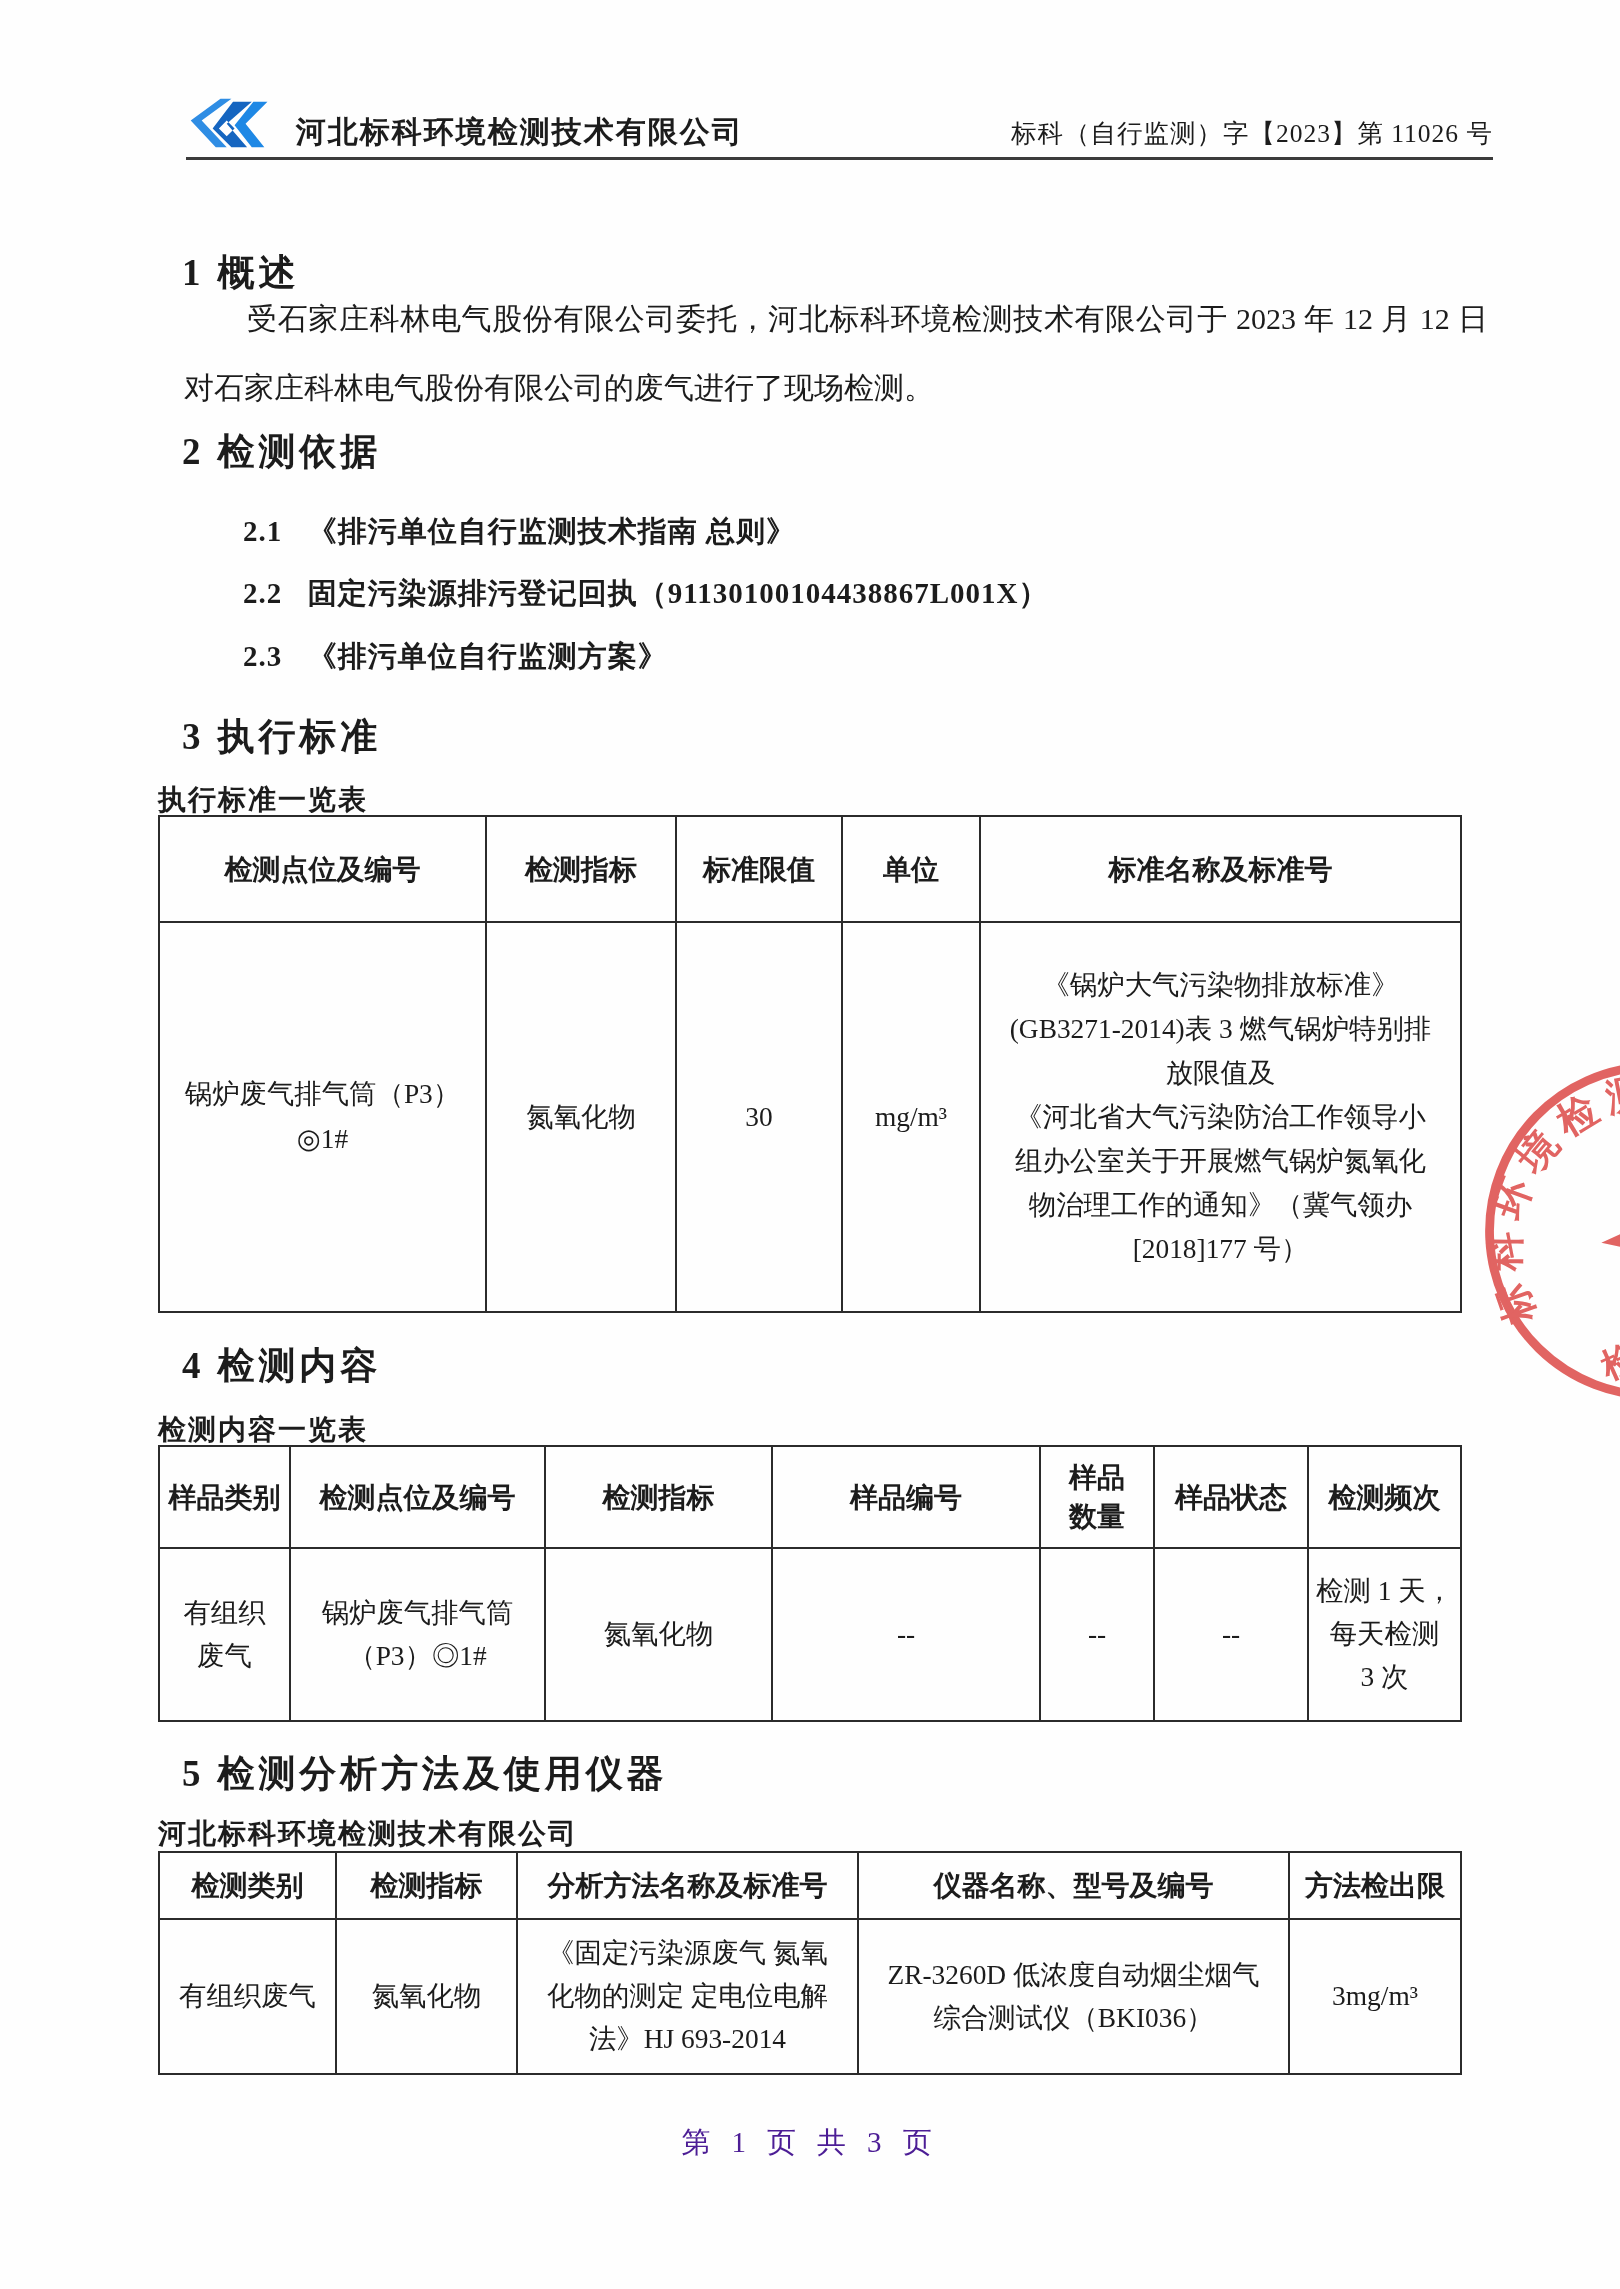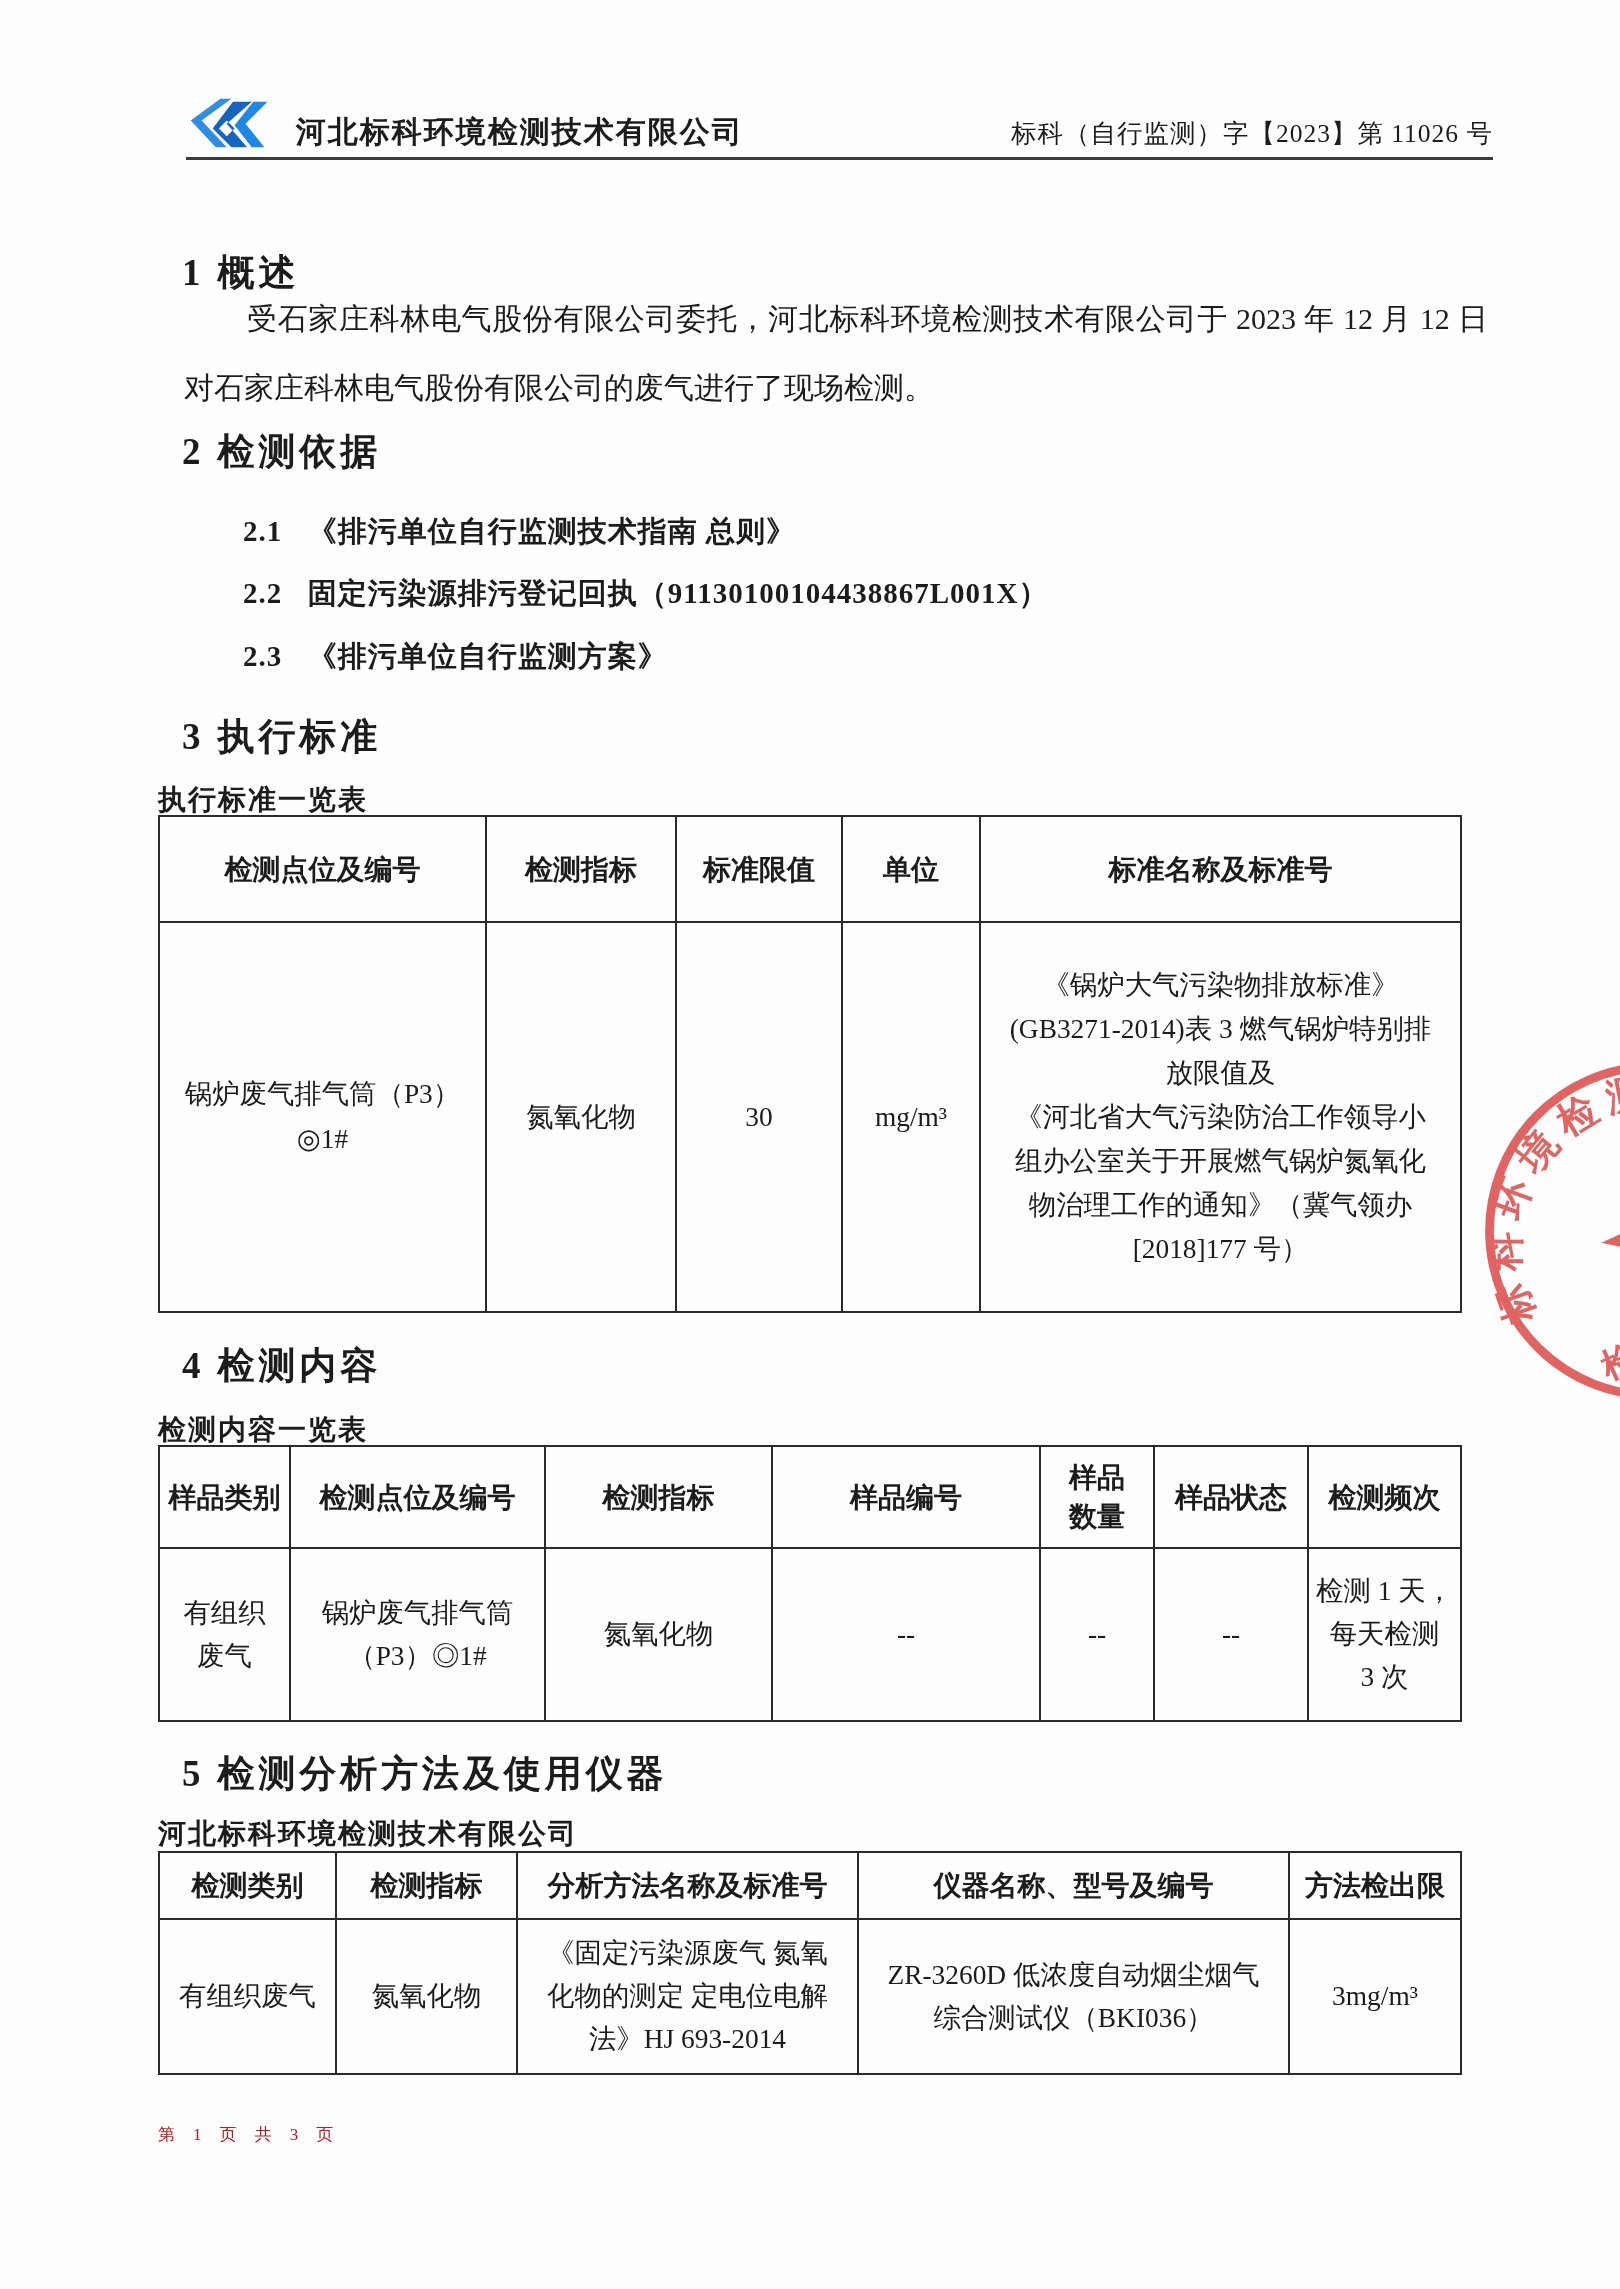--- a/index.html
+++ b/index.html
@@ -41,22 +41,22 @@
     white-space:pre-line; padding:2px 5.9px; box-sizing:border-box; overflow:hidden; }
   th { font-size:28px; font-weight:700; line-height:39px; }
   td { font-size:27.4px; line-height:45px; }
   .t1 .hrow { height:106px; } .t1 .brow { height:390px; }
   .t1 td.std-col { line-height:44px; font-size:27.4px; }
   .t2 .hrow { height:102px; } .t2 .brow { height:173px; }
   .t2 td { line-height:43px; }
   .t3 .hrow { height:67px; } .t3 .brow { height:155px; }
   .t3 td { line-height:43px; }
   
-  .footer { position:absolute; top:2123px; left:158px; width:1304px; text-align:left;
-    font-size:17px; letter-spacing:6.9px; color:#b91c1c; }
+  .footer { position:absolute; top:2123px; left:158px; width:1304px; text-align:center;
+    font-size:29px; letter-spacing:6.9px; color:#4c1d95; }
   
   .stamp { position:absolute; top:1035px; left:1468px; width:372px; height:392px; }
 </style>
 </head>
 <body>
 
 <div class="page">
 
   <div class="header">
     <svg class="logo" viewBox="0 0 120 70" aria-hidden="true">

